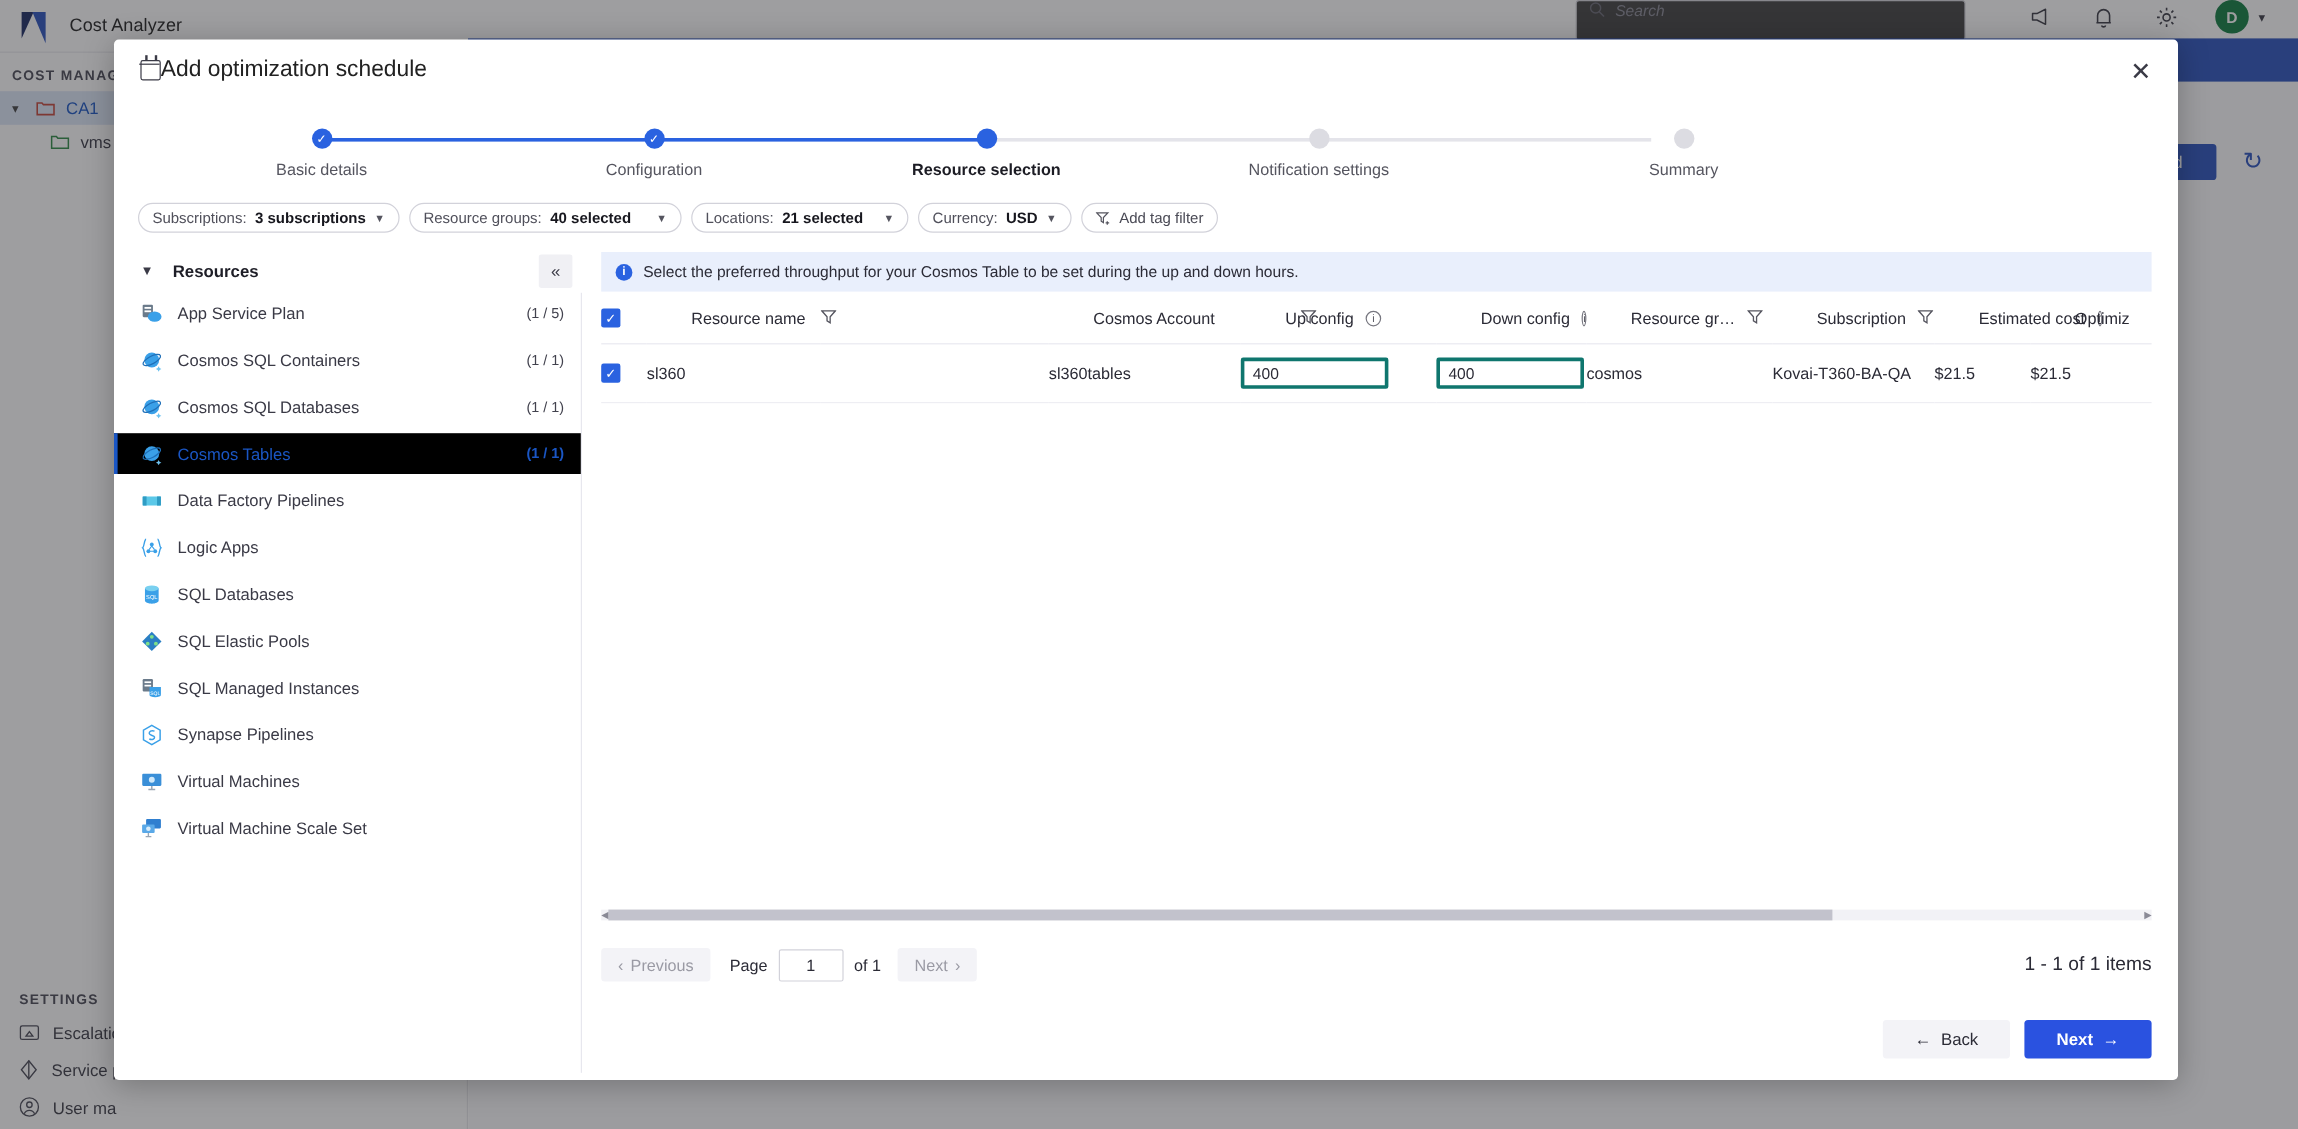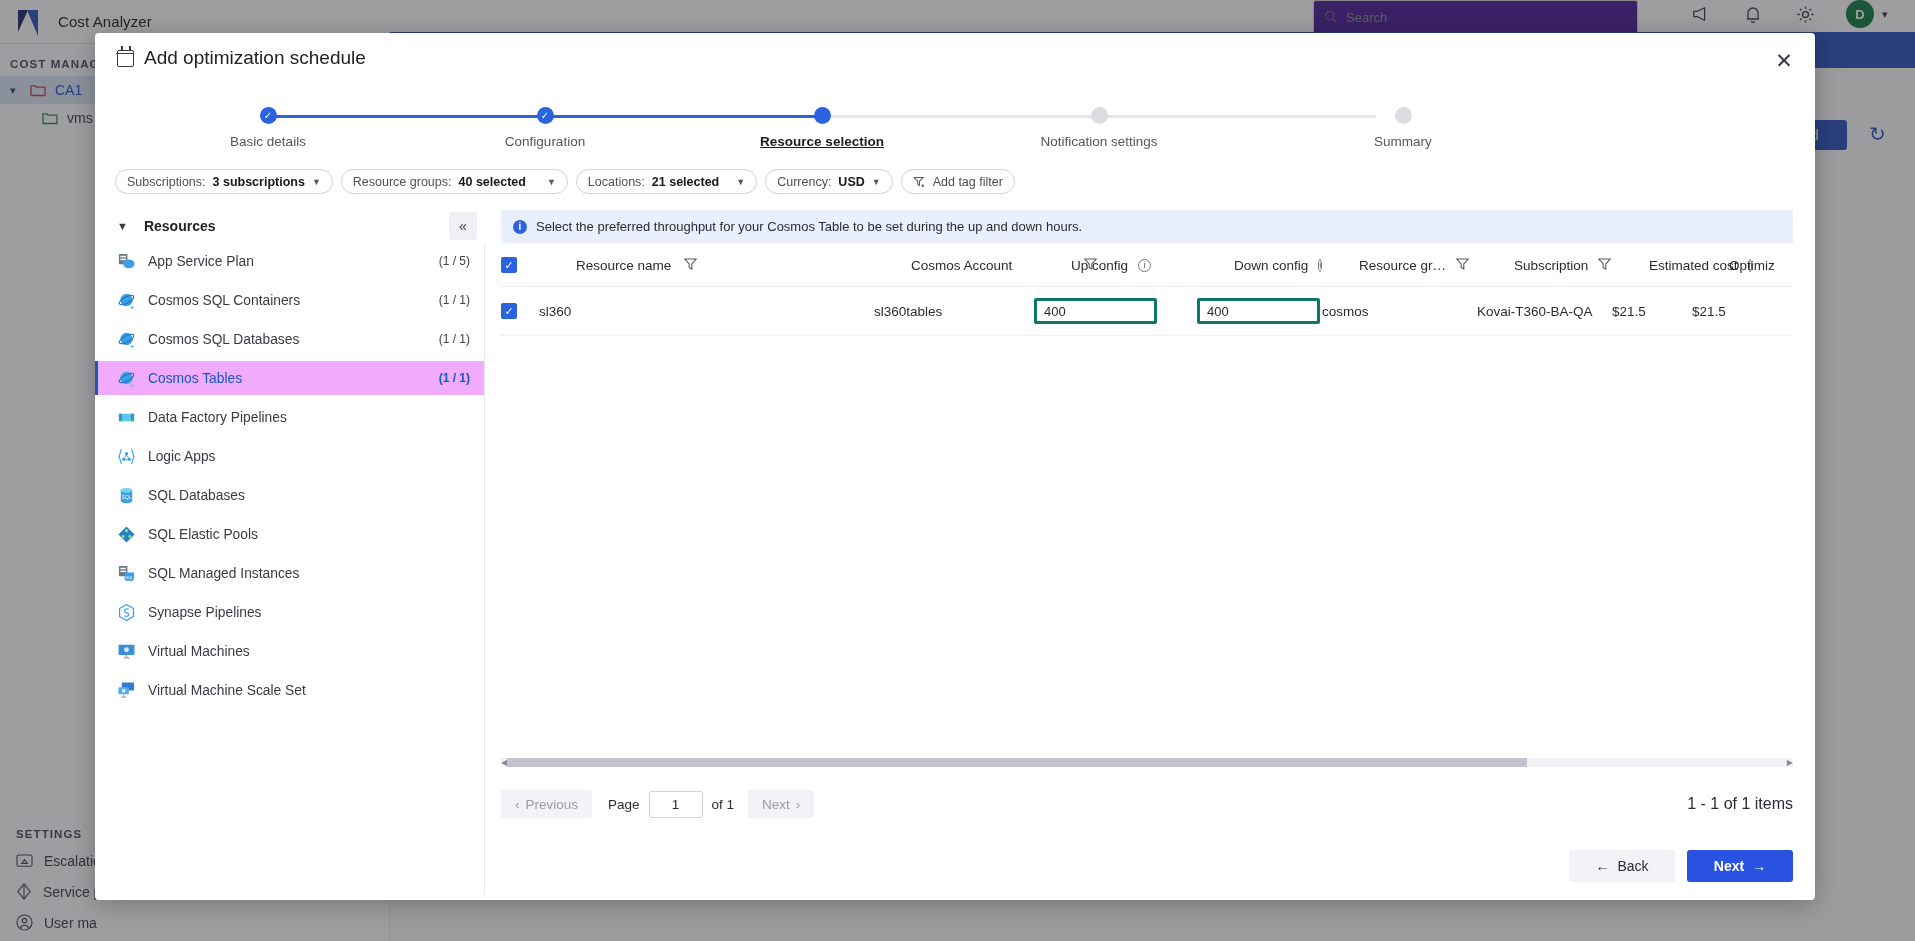--- a/index.html
+++ b/index.html
@@ -25,22 +25,22 @@
     border-left: 10px solid #1b2a63; border-bottom: 22px solid transparent;
   }
   .logo-mark .p2 {
     position: absolute; left: 13px; top: 3px; width: 0; height: 0;
     border-right: 11px solid #2a52be; border-bottom: 26px solid transparent;
   }
   .app-title { margin-left: 14px; font-size: 15px; color: #222; letter-spacing: .1px; }
 
   .searchbox {
     position: absolute; left: 1313px; top: 0px; width: 325px; height: 34px;
-    border: 1px solid #d6d6dd; border-radius: 3px; background: #4c1d95;
-    display: flex; align-items: center; padding: 0 10px; gap: 8px;
+    border: 1px solid #d6d6dd; border-radius: 3px; background: #404040;
+    display: flex; align-items: flex-start; padding: 0 10px; gap: 8px; font-style: italic;
   }
   .searchbox .ph { font-size: 13px; color: #8a8a96; }
   .tb-icons { position: absolute; left: 1690px; top: 0px; display: flex; align-items: center; gap: 30px; }
   .tb-ic { width: 22px; height: 22px; color: #3b3b46; display: flex; align-items: center; justify-content: center; }
   .avatar-wrap { display: flex; align-items: center; gap: 8px; }
   .avatar {
     width: 28px; height: 28px; border-radius: 50%; background: #107c41;
     color: #fff; font-size: 13px; font-weight: bold;
     display: flex; align-items: center; justify-content: center;
   }
@@ -76,21 +76,21 @@
   
   .modal {
     position: absolute; left: 95px; top: 33px; width: 1720px; height: 867px;
     background: #ffffff; border-radius: 4px;
     box-shadow: 0 4px 26px rgba(0,0,0,.26);
     overflow: hidden;
   }
   .modal-head { position: relative; height: 58px; }
   .modal-title {
     position: absolute; left: 22px; top: 14px;
-    display: flex; align-items: center; gap: 10px;
+    display: flex; align-items: center; 
     font-size: 19px; color: #222;
   }
   .cal-ic { width: 17px; height: 17px; border: 1.6px solid #3a3a46; border-radius: 2px; position: relative; }
   .cal-ic::before { content:""; position:absolute; left:-1.6px; top:2px; width:17px; height:1.6px; background:#3a3a46; }
   .cal-ic::after { content:""; position:absolute; left:3px; top:-5px; width:1.6px; height:4px; background:#3a3a46; box-shadow: 8px 0 0 #3a3a46; }
   .close-x {
     position: absolute; right: 18px; top: 14px; width: 26px; height: 26px;
     display: flex; align-items: center; justify-content: center;
     font-size: 21px; color: #3a3a46; cursor: pointer; line-height: 1;
   }
@@ -105,21 +105,21 @@
   }
   .dot {
     width: 17px; height: 17px; border-radius: 50%; margin: 0 auto;
     display: flex; align-items: center; justify-content: center;
     font-size: 10px; color: #fff; position: relative; z-index: 2;
   }
   .dot.done { background: #2a62e0; }
   .dot.active { background: #2a62e0; }
   .dot.todo { background: #dcdce2; }
   .step-label { margin-top: 10px; font-size: 13.5px; color: #55555f; white-space: nowrap; }
-  .step-label.active { color: #1c1c24; font-weight: 600; text-decoration: underline; }
+  .step-label.active { color: #1c1c24; font-weight: 600; }
 
   
   .filters { display: flex; gap: 8px; padding: 6px 28px 0 20px; }
   .chip {
     height: 25px; border: 1px solid #d2d2da; border-radius: 13px;
     display: flex; align-items: center; gap: 7px; padding: 0 11px;
     font-size: 12.5px; color: #50505b; background: #fff; cursor: pointer; white-space: nowrap;
   }
   .chip b { color: #17171e; font-weight: 700; text-align: right; }
   .chip .cv { font-size: 9px; color: #55555f; }
@@ -138,21 +138,21 @@
     position: absolute; right: 8px; top: 2px; width: 28px; height: 28px;
     background: #f0f0f4; border-radius: 2px; color: #3a3a46; font-size: 14px;
     display: flex; align-items: center; justify-content: center; cursor: pointer;
   }
   .res-list { border-right: 1px solid #e7e7ee; height: 650px; }
   .res-item {
     display: flex; align-items: center; height: 34px; padding-left: 22px;
     font-size: 13.8px; color: #3a3a46; cursor: pointer; position: relative;
     margin-bottom: 5px;
   }
-  .res-item.sel { background: #f0abfc; color: #1a56c4; font-weight: 500; }
+  .res-item.sel { background: #000000; color: #1a56c4; font-weight: 500; }
   .res-item.sel::before { content:""; position:absolute; left:0; top:0; width:3px; height:100%; background:#1a56c4; }
   .res-ic { width: 19px; height: 19px; margin-right: 12px; flex: 0 0 19px; }
   .res-name { flex: 1; }
   .res-count { margin-right: 14px; font-size: 12px; color: #42424e; }
   .res-item.sel .res-count { color: #1a56c4; font-weight: 600; }
 
   .table-side { flex: 1; padding: 0 22px 0 16px; position: relative; }
 
   .info-bar {
     background: #e9effc; height: 33px; display: flex; align-items: center;

